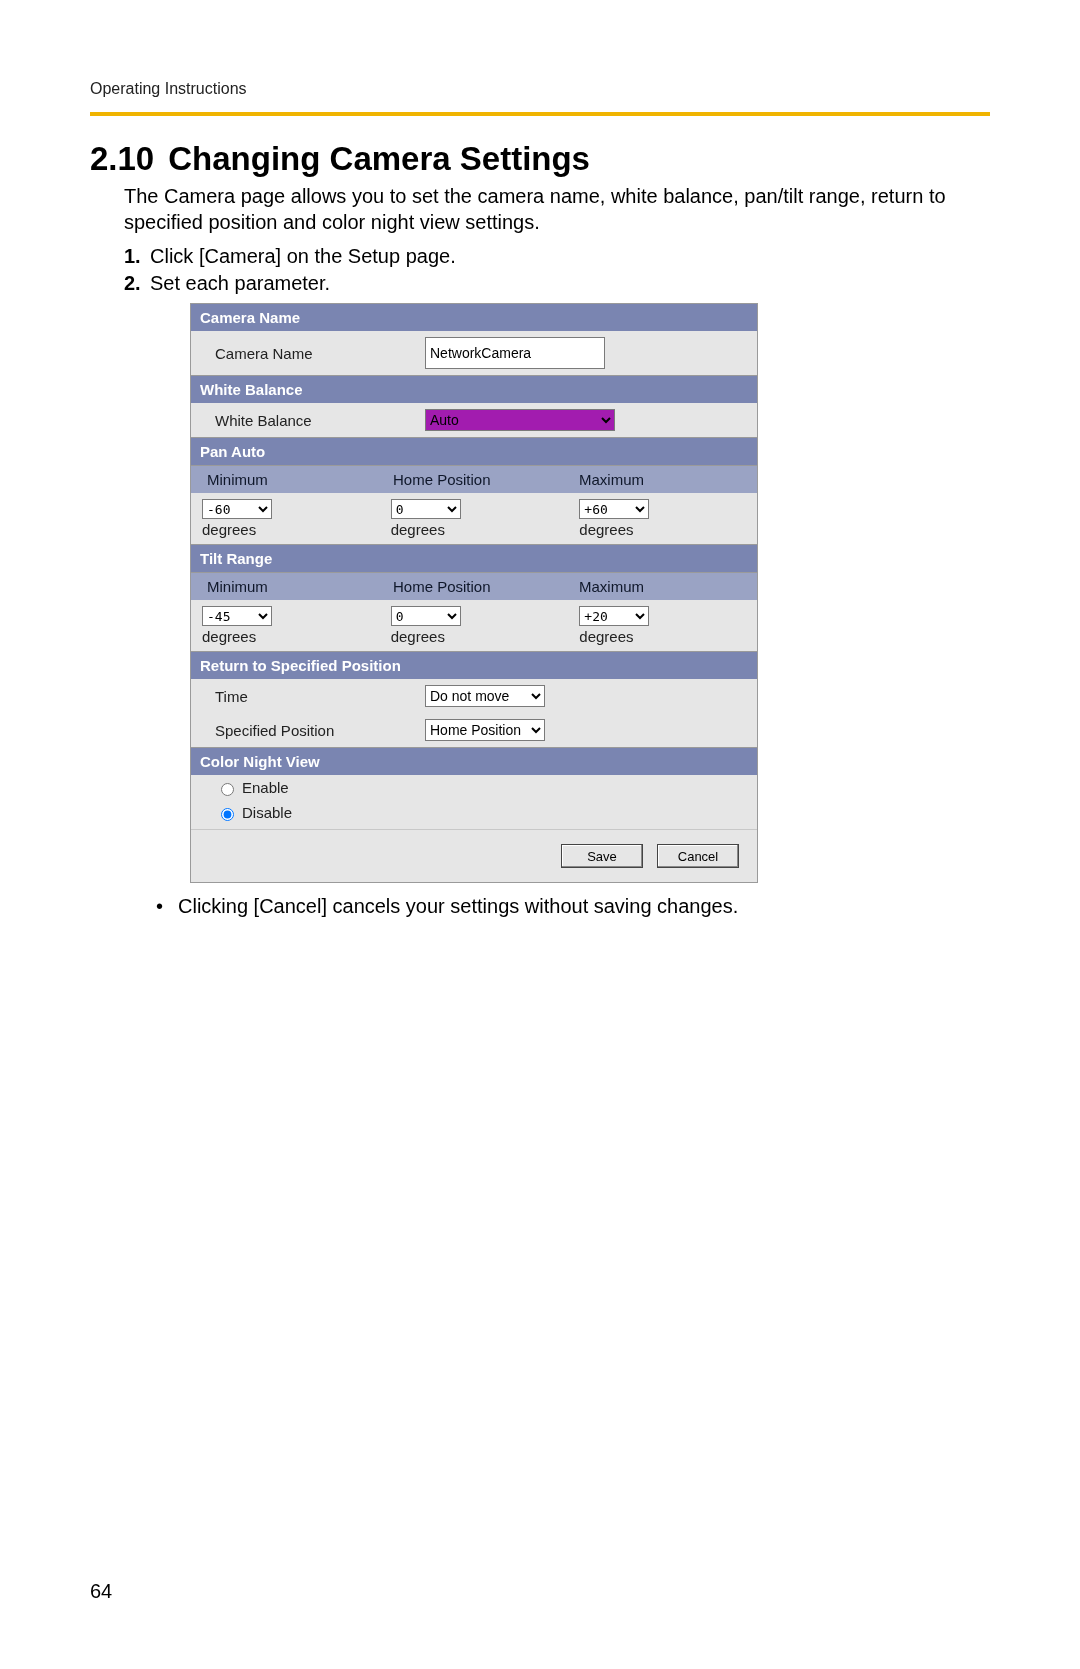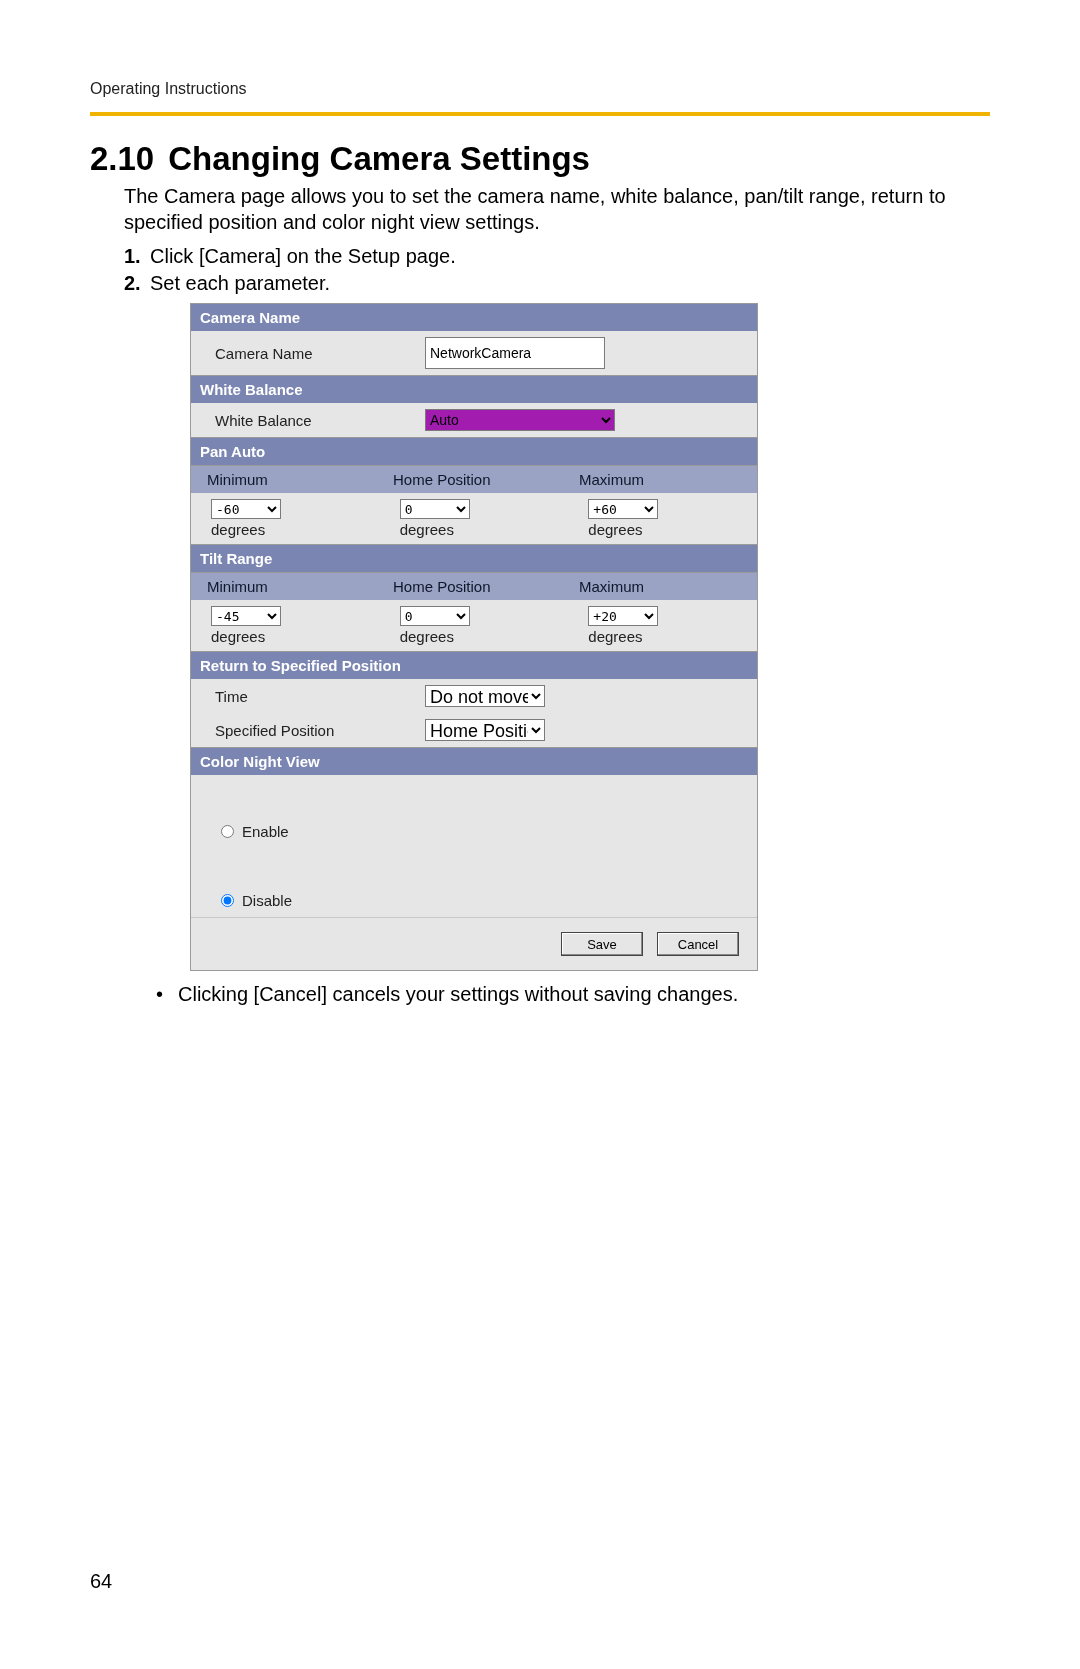--- a/index.html
+++ b/index.html
@@ -12,34 +12,34 @@
   .steps{margin:0 0 8px 34px;font-size:20px;}
   .steps .row{margin:4px 0;}
   .steps .num{font-weight:bold;display:inline-block;width:26px;}
   .panel-wrap{margin-left:100px;}
   .panel{width:566px;background:#e6e6e6;border:1px solid #9a9a9a;border-top:none;font-size:15px;color:#222;}
   .hdr{background:#7a85b1;color:#fff;font-weight:bold;padding:5px 9px;border-top:1px solid #9a9a9a;}
   .row1{display:flex;align-items:center;padding:6px 8px 6px 24px;}
   .row1 .lbl{width:210px;}
   .tx-input{width:180px;height:20px;border:1px solid #7a7a7a;background:#fff;font-family:inherit;font-size:14px;padding:15px 4px;box-sizing:border-box;}
   .sel-lg{width:190px;height:22px;border:1px solid #7a7a7a;background:#a21caf;font-family:inherit;font-size:14px;}
-  .sel-sm{width:120px;height:22px;border:1px solid #7a7a7a;background:#fff;font-family:inherit;font-size:18px;}
+  .sel-sm{width:120px;height:22px;border:1px solid #7a7a7a;background:#fff;font-family:inherit;font-size:14px;}
   .tri-head{display:flex;background:#9aa3c4;color:#0f172a;border-top:1px solid #9a9a9a;}
   .tri-head div{flex:1;padding:5px 8px;}
   .tri-head div:first-child{padding-left:16px;}
   .tri-body{display:flex;padding:6px 0 6px 0;}
-  .tri-body .cell{flex:1;padding-left:20px;}
+  .tri-body .cell{flex:1;padding-left:11px;}
   .num-sel{width:70px;height:20px;border:1px solid #7a7a7a;background:#fff;font-family:monospace;font-size:13px;}
   .degrees{font-size:15px;margin-top:2px;}
-  .radio-row{display:flex;align-items:center;padding:4px 8px 4px 30px;gap:8px;margin-top:44px;}
+  .radio-row{display:flex;align-items:flex-end;padding:4px 8px 4px 30px;gap:8px;}
   .btnbar{display:flex;justify-content:flex-end;gap:14px;padding:14px 18px 14px 0;border-top:1px solid #c8c8c8;margin-top:4px;}
   .winbtn{min-width:82px;height:24px;background:#e6e6e6;border:1px solid #444;box-shadow:inset -1px -1px 0 #888, inset 1px 1px 0 #fff;font-family:inherit;font-size:13px;}
   .bullet{font-size:20px;margin:12px 0 0 66px;}
   .bullet .dot{display:inline-block;width:22px;}
-  .page-number{position:absolute;left:90px;bottom:76px;font-size:20px;}
+  .page-number{position:absolute;left:90px;bottom:66px;font-size:20px;}
   input[type=radio]{margin:0;}
 </style>
 </head>
 <body>
 
 <div class="page">
 
   <div class="running-header">Operating Instructions</div>
   <div class="gold-rule"></div>
 

